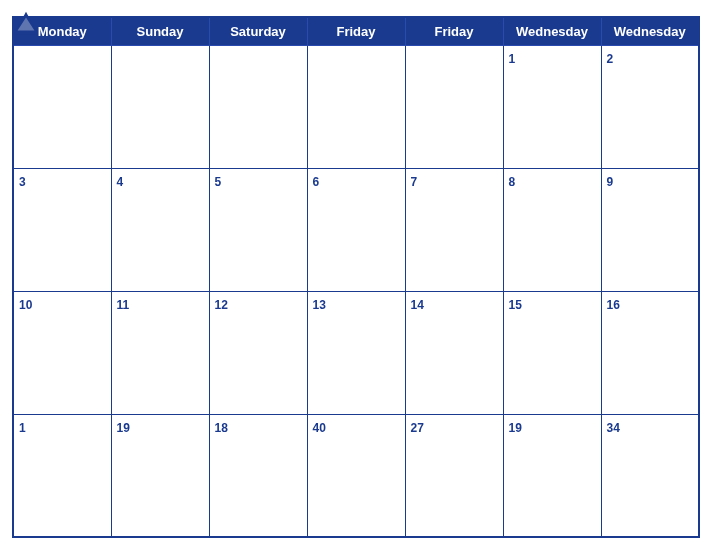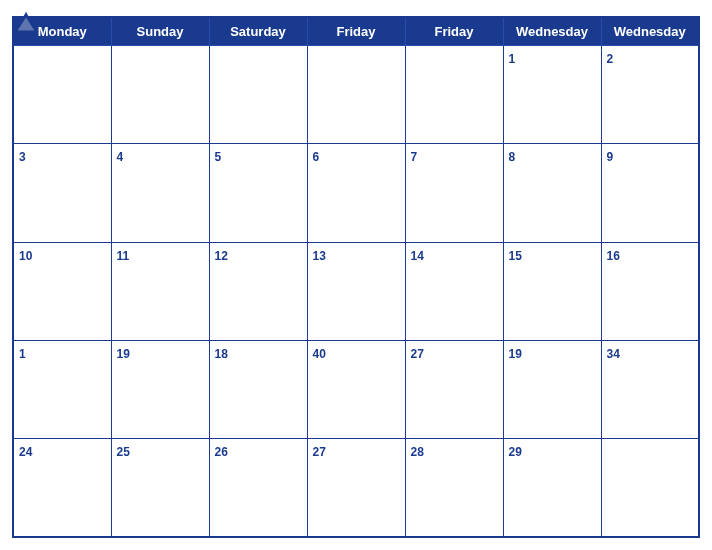--- a/index.html
+++ b/index.html
@@ -157,24 +157,15 @@
         </tr>
         <tr>
           <td><span class="day-num">1</span></td>
           <td><span class="day-num">19</span></td>
           <td><span class="day-num">18</span></td>
           <td><span class="day-num">40</span></td>
           <td><span class="day-num">27</span></td>
           <td><span class="day-num">19</span></td>
           <td><span class="day-num">34</span></td>
         </tr>
-        <tr>
-          <td><span class="day-num">24</span></td>
-          <td><span class="day-num">25</span></td>
-          <td><span class="day-num">26</span></td>
-          <td><span class="day-num">27</span></td>
-          <td><span class="day-num">28</span></td>
-          <td><span class="day-num">29</span></td>
-          <td class="empty-cell"></td>
-        </tr>
       </tbody>
   </table>
 </div>
 
 </body></html>

